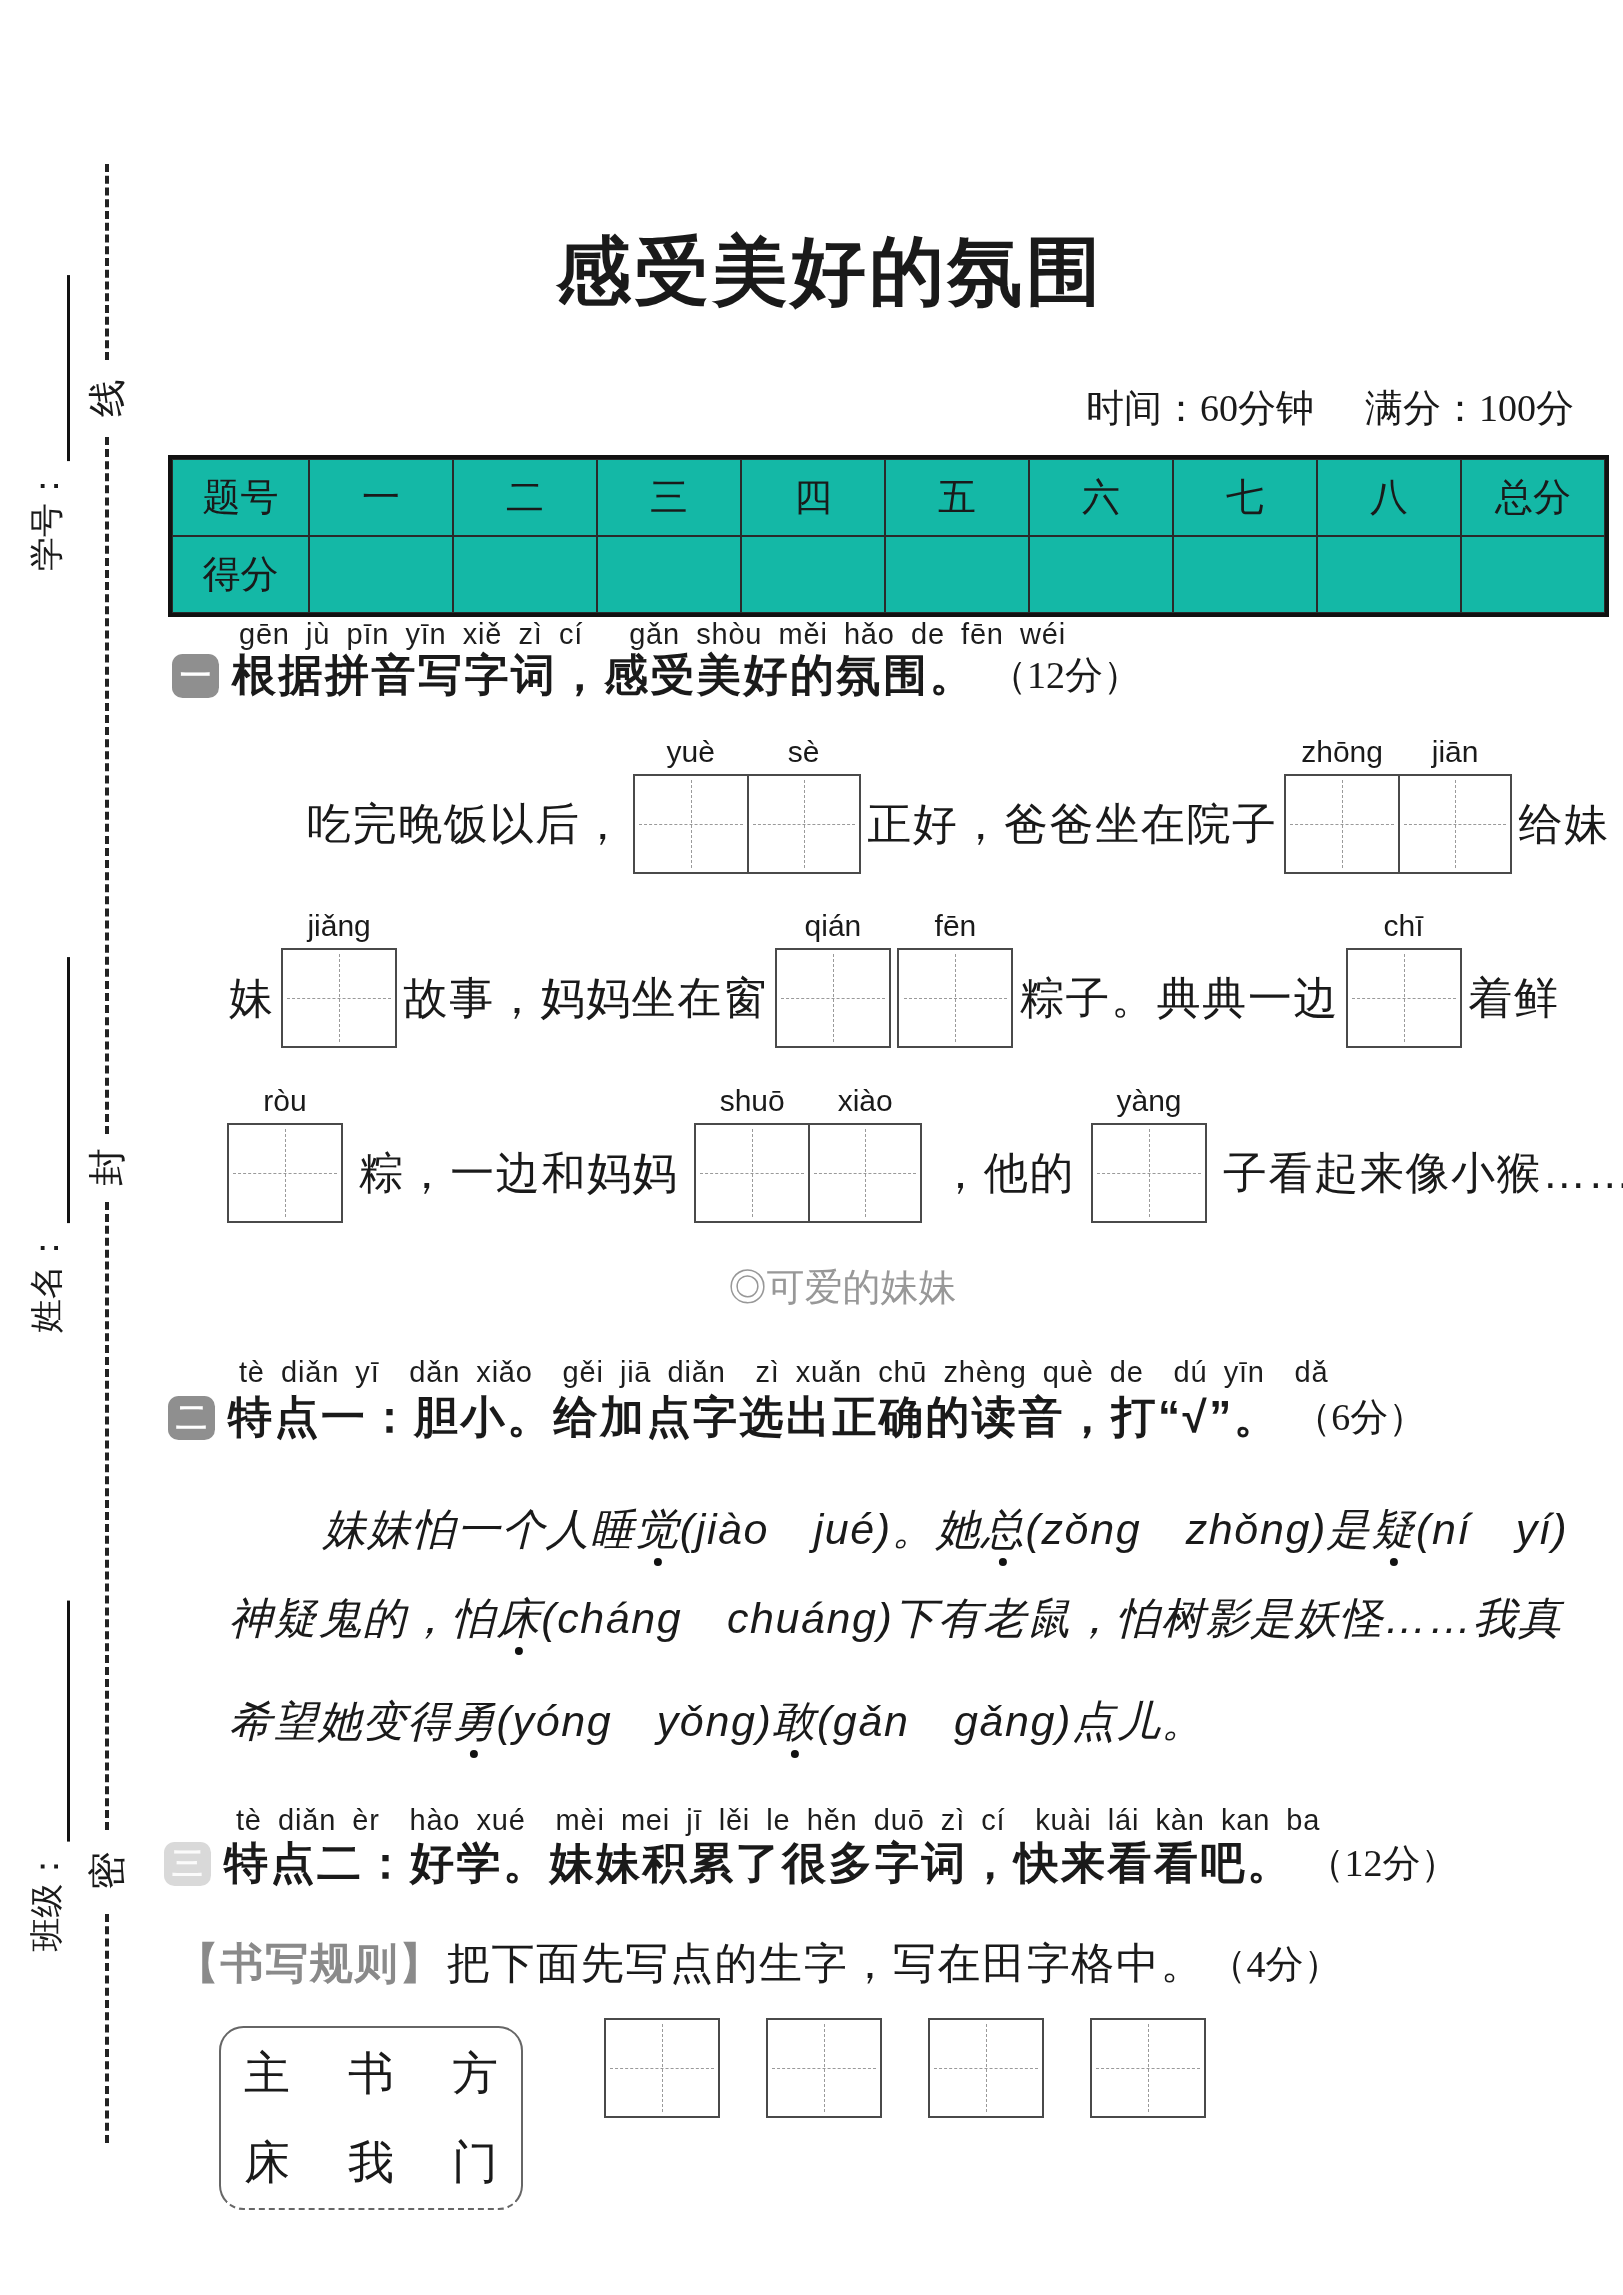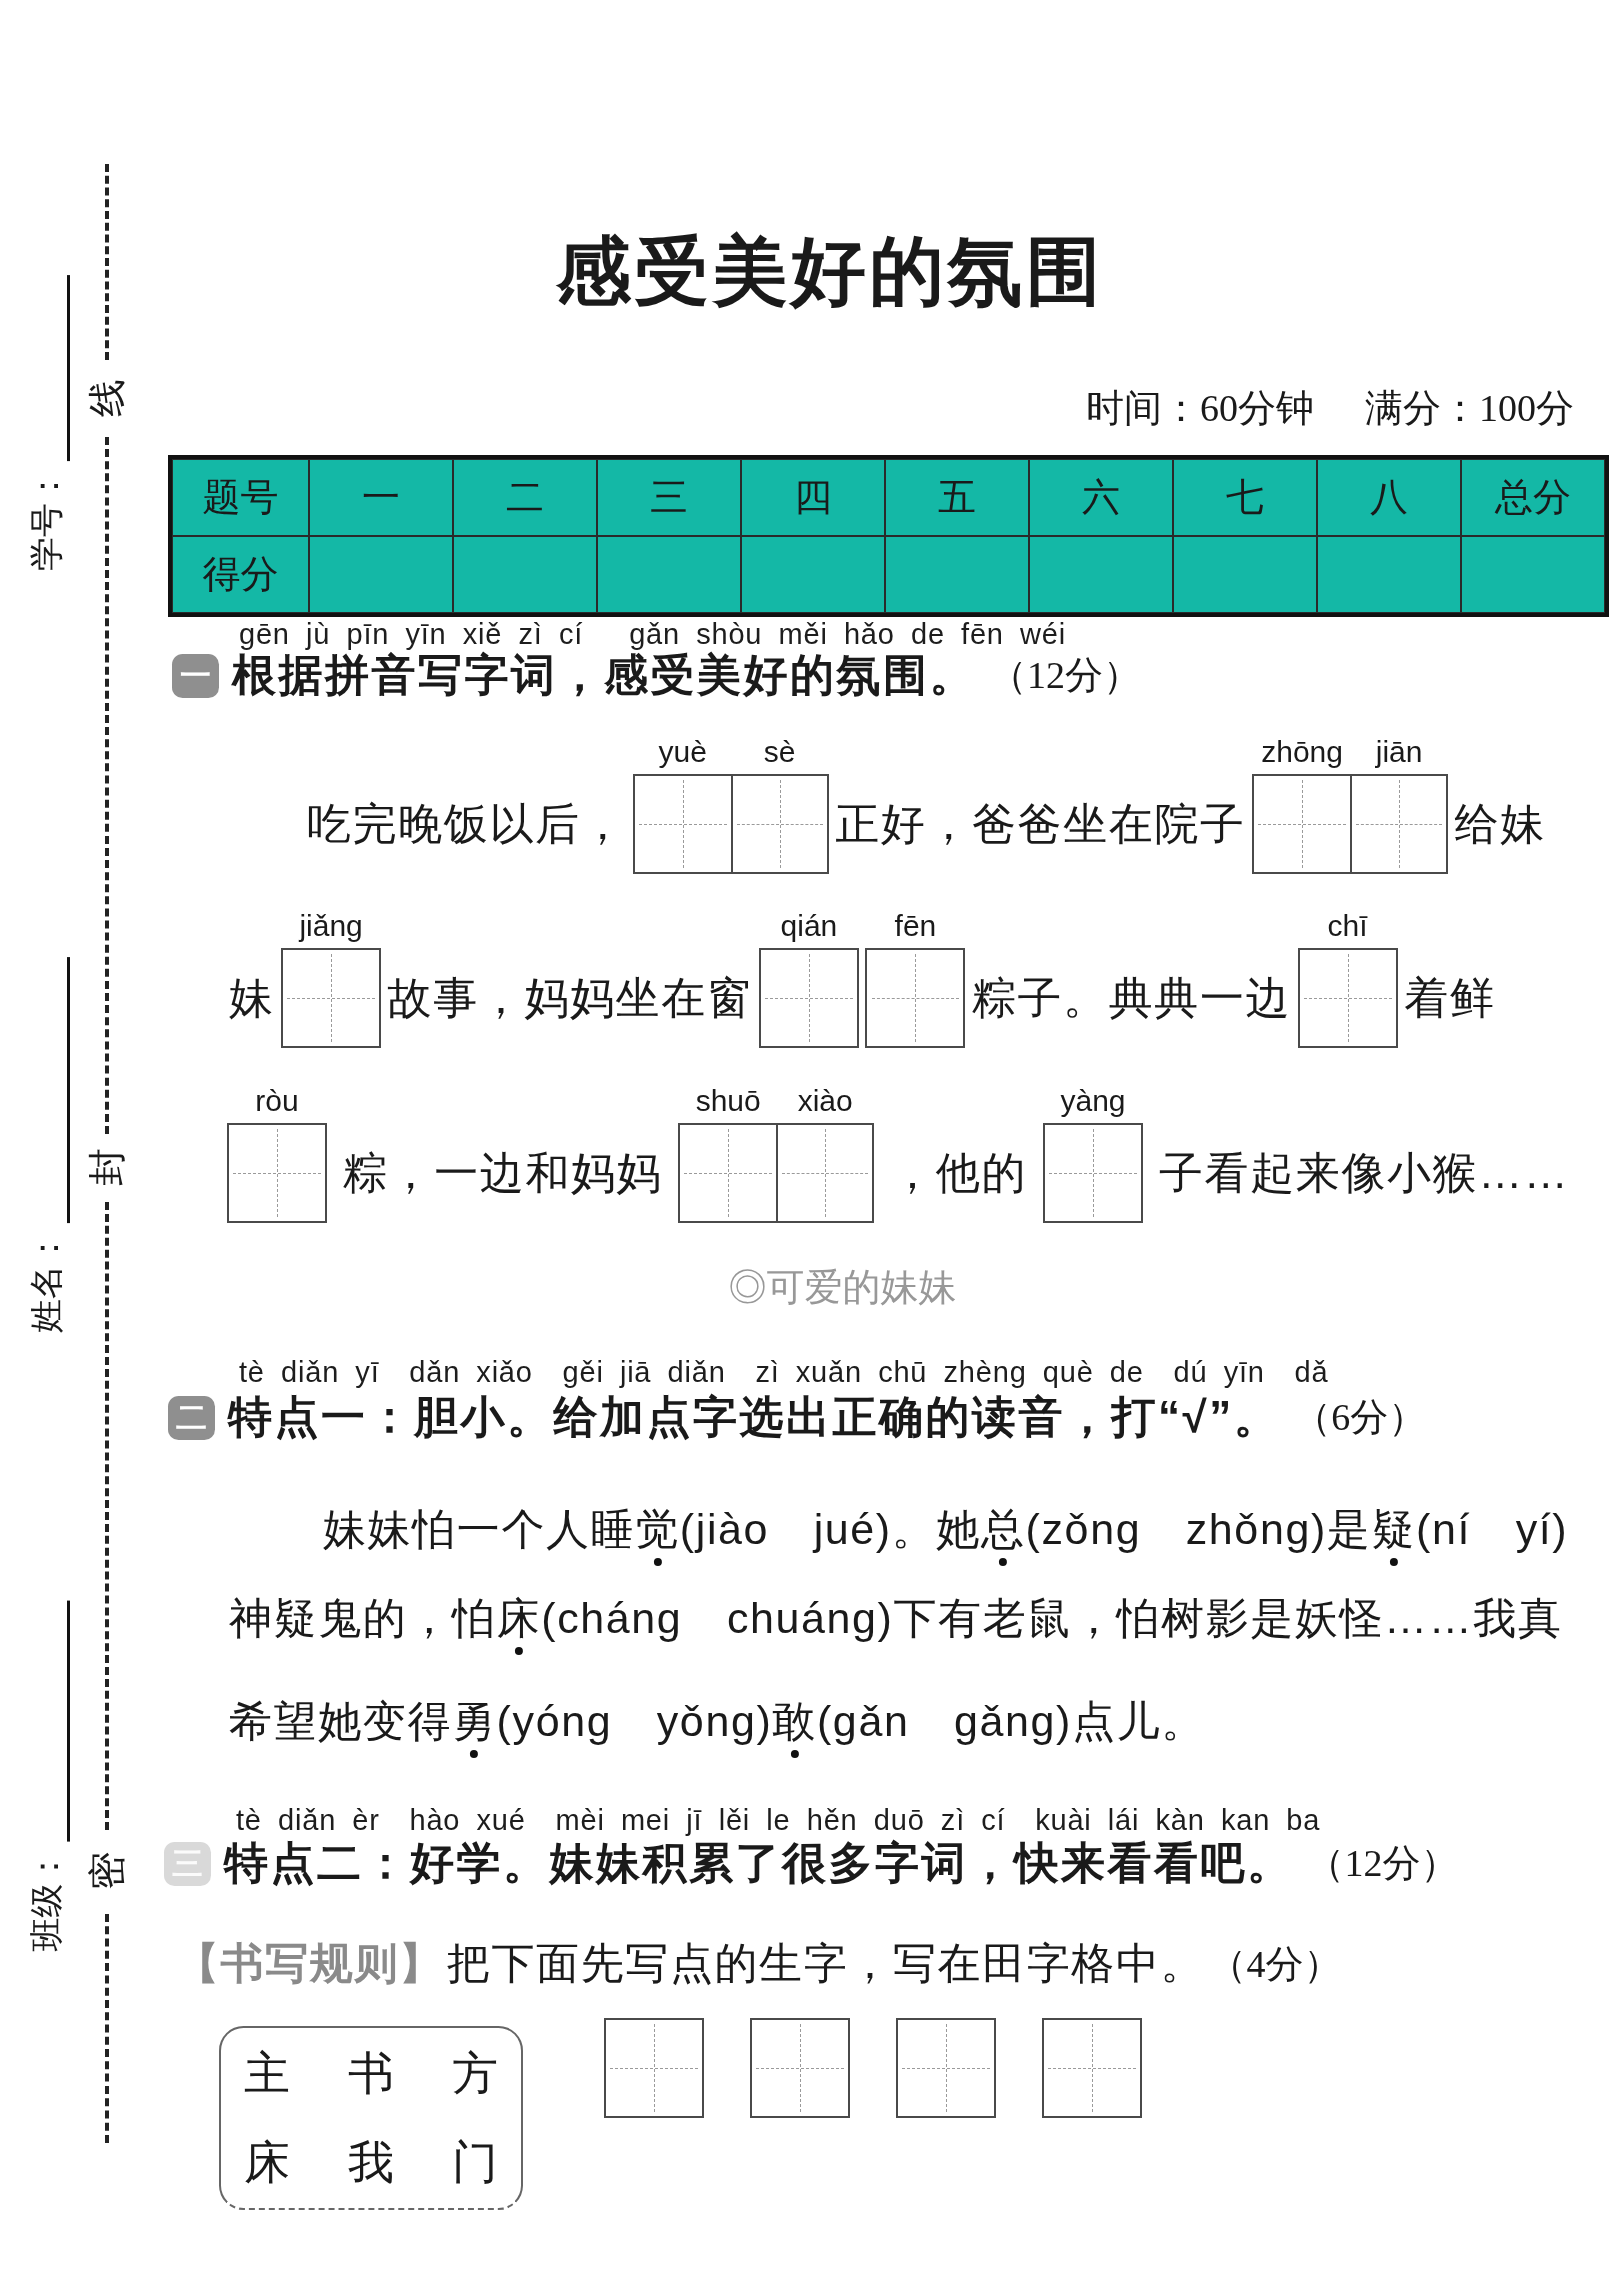--- a/index.html
+++ b/index.html
@@ -43,31 +43,31 @@
   .qicon{width:47px;height:44px;background:#8f8f8f;border-radius:10.6px;color:#ffffff;
         display:flex;align-items:center;justify-content:center;font-size:31px;font-weight:700;flex:0 0 auto;}
   .qicon.faint{background:#d9d9d9;color:#fbfbfb;}
   .stem{font-size:44px;font-weight:700;letter-spacing:2.5px;}
   .pts{font-size:38px;font-weight:400;font-family:"Liberation Serif",serif;}
 
   
   .wline{position:absolute;display:flex;align-items:center;gap:6.5px;height:98px;font-size:44px;white-space:nowrap;}
   .wl1{left:307px;top:775px;} .wl2{left:229px;top:949px;} .wl3{left:227px;top:1124px;gap:16px;}
   .tzg{display:flex;border:2.5px solid #4a4a4a;background:#fff;flex:0 0 auto;}
-  .cell{width:96px;height:96px;position:relative;box-sizing:border-box;}
+  .cell{width:112px;height:96px;position:relative;box-sizing:border-box;}
   .cell + .cell{border-left:2.5px solid #4a4a4a;}
   .cell::before{content:'';position:absolute;top:4.1px;bottom:4.1px;left:50%;border-left:1.6px dashed #9a9a9a;}
   .cell::after{content:'';position:absolute;left:4.1px;right:4.1px;top:50%;border-top:1.6px dashed #9a9a9a;}
   .py{position:absolute;top:-41px;left:50%;transform:translateX(-50%);
         font-family:"Liberation Sans",sans-serif;font-size:30px;font-weight:400;white-space:nowrap;z-index:2;}
   .zh{letter-spacing:1.6px;}
   .caption{position:absolute;left:168px;top:1262px;width:1349px;text-align:center;color:#989898;font-size:38px;}
 
   
-  .pl{position:absolute;font-size:43px;letter-spacing:1.6px;white-space:nowrap;}
+  .pl{position:absolute;font-size:43px;letter-spacing:1.6px;white-space:nowrap;font-style:italic;}
   .pl1{left:323px;top:1501px;} .pl2{left:229px;top:1590px;} .pl3{left:229px;top:1693px;}
   .dotchar{position:relative;}
   .dotchar::after{content:'';position:absolute;left:50%;bottom:-13px;width:8.2px;height:8.2px;
         background:#111;border-radius:50%;transform:translateX(-50%);}
 
   
   .rule-row{position:absolute;left:176px;top:1935px;display:flex;align-items:center;gap:3.3px;white-space:nowrap;}
   .bracket{font-size:43px;font-weight:700;color:#8a8a8a;letter-spacing:1.6px;}
   .ruletext{font-size:43px;letter-spacing:1.6px;}
   .charbox{position:absolute;left:219px;top:2026px;width:254px;height:151px;

